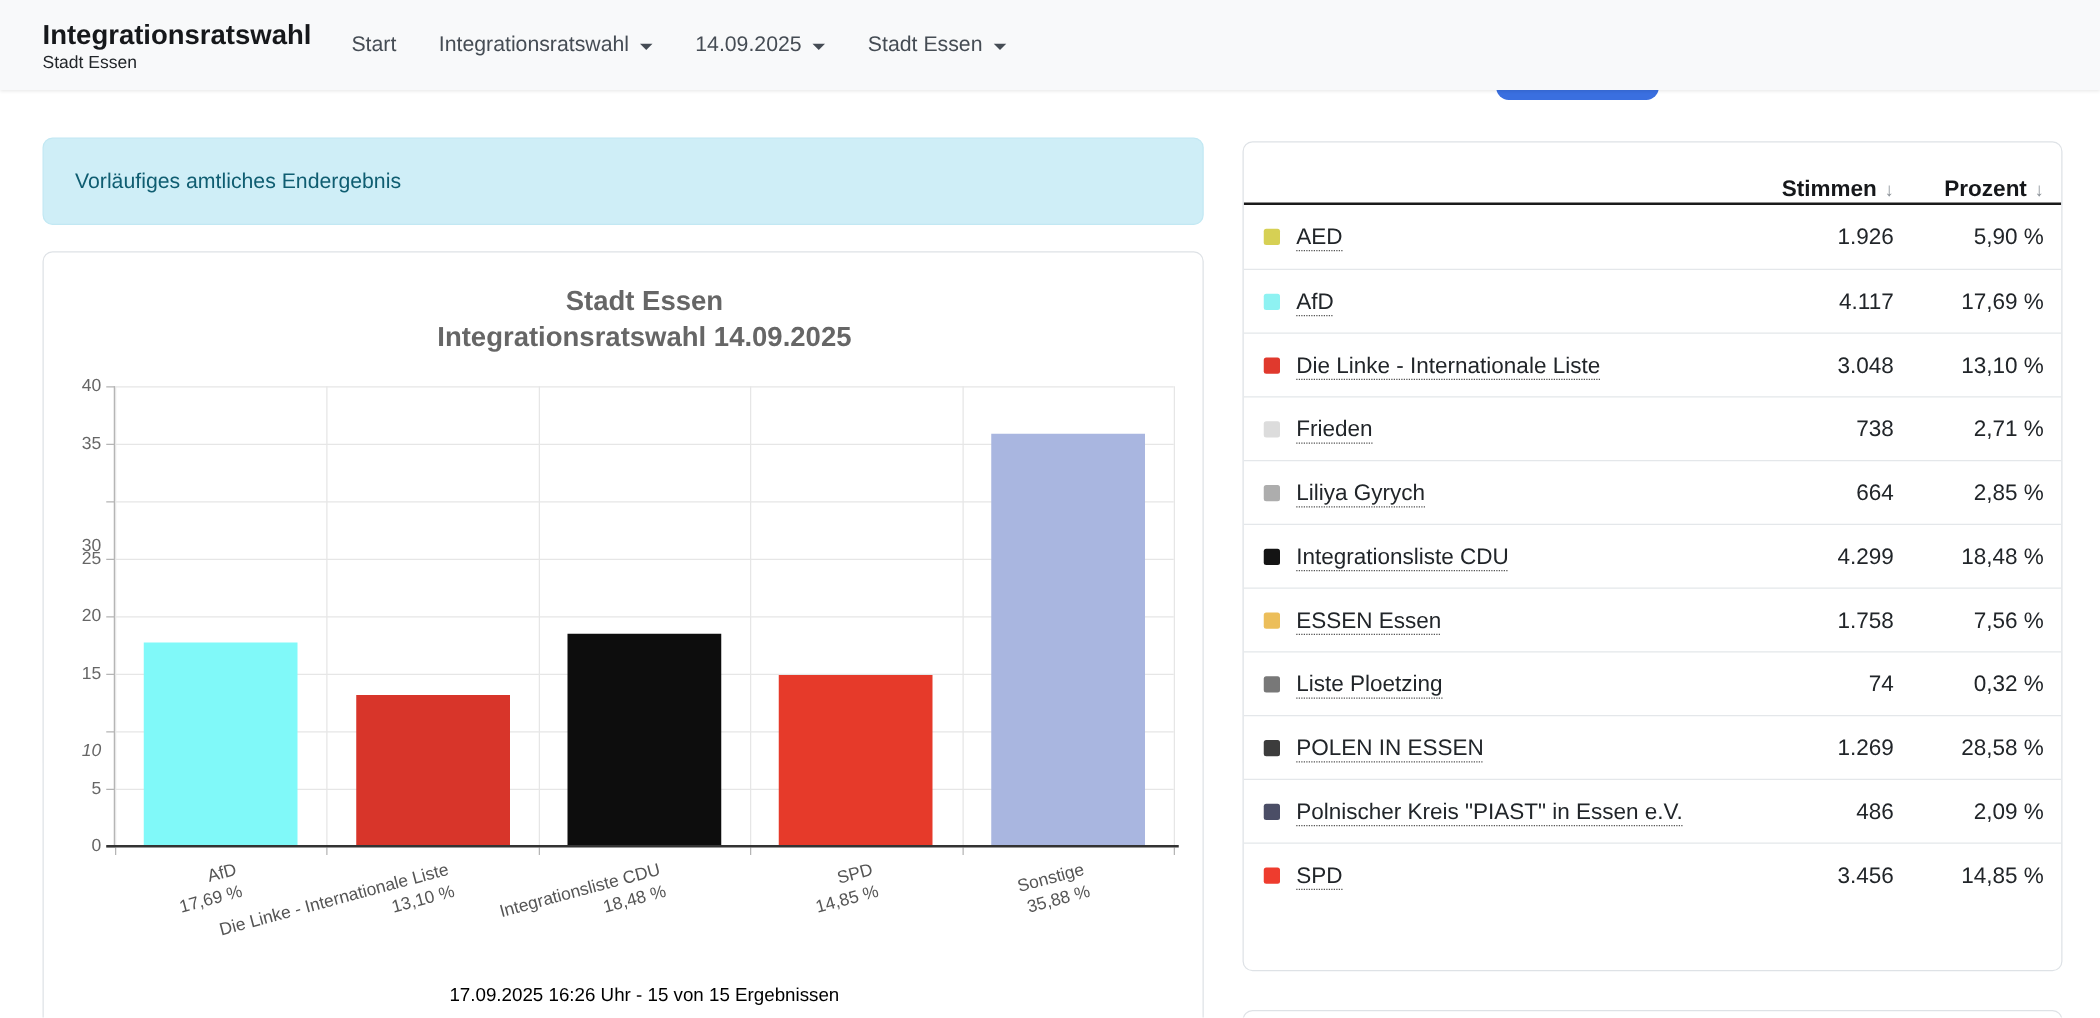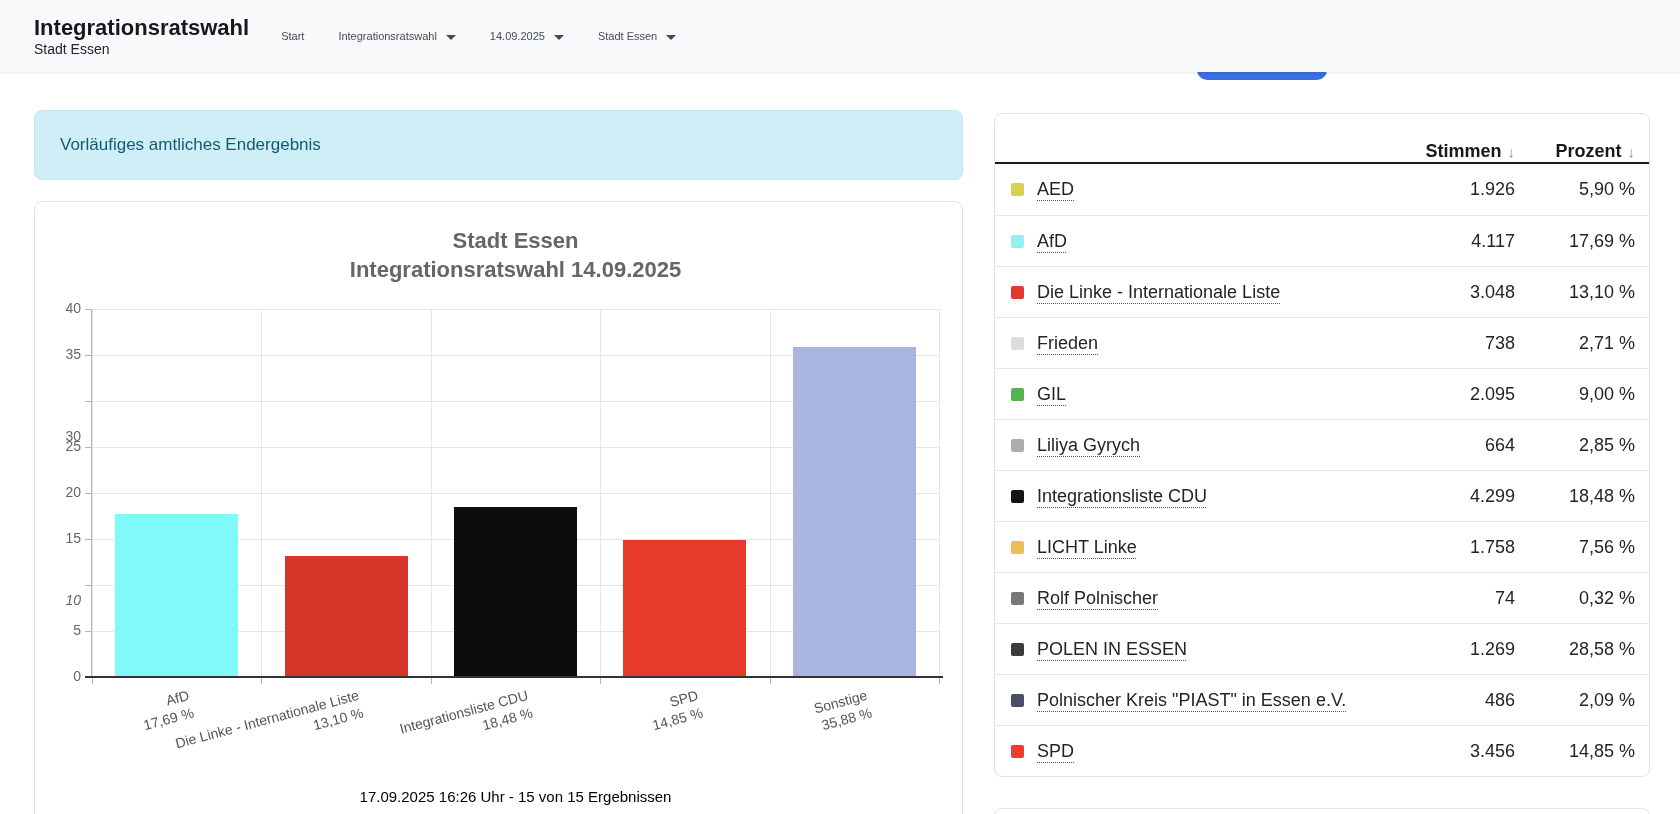--- a/index.html
+++ b/index.html
@@ -6,21 +6,21 @@
   html,body { width:1680px; height:814px; overflow:hidden; background:#fff;
     font-family:"Liberation Sans", sans-serif; position:relative; }
 
   
   .topbar { position:absolute; left:0; top:0; width:1680px; height:72px;
     background:#f8f9fa; z-index:5; display:flex; align-items:center;
     padding-left:34px; box-shadow:0 1px 3px rgba(0,0,0,.10); }
   .brand { margin-right:32px; }
   .brand-title { font-size:22px; font-weight:bold; color:#16181b; line-height:27px; }
   .brand-sub { font-size:14px; color:#212529; line-height:17px; }
-  .nav { display:flex; align-items:center; gap:34px; font-size:11px; color:#454c54; }
+  .nav { display:flex; align-items:center; gap:34px; font-size:17px; color:#454c54; }
   .nav-item { display:flex; align-items:center; cursor:pointer; white-space:nowrap; }
   .caret { width:0; height:0; border-left:5px solid transparent; border-right:5px solid transparent;
     border-top:5px solid #454c54; margin-left:9px; margin-top:3px; }
 
   
   .blue-pill { position:absolute; left:1197px; top:56px; width:130px; height:24px;
     border-radius:10px; background:#3a6fe0; z-index:1; }
 
   
   .alert { position:absolute; left:34px; top:110px; width:929px; height:70px;
@@ -204,46 +204,40 @@
         <span class="td-stimmen">3.048</span>
         <span class="td-prozent">13,10 %</span>
       </div>
       <div class="trow">
         <div class="swatch" style="background: rgb(220, 220, 220);"></div>
         <span class="party-link">Frieden</span>
         <span class="td-stimmen">738</span>
         <span class="td-prozent">2,71 %</span>
       </div>
       <div class="trow">
-        <div class="swatch" style="background: rgb(86, 180, 78);"></div>
-        <span class="party-link">GIL</span>
-        <span class="td-stimmen">2.095</span>
-        <span class="td-prozent">9,00 %</span>
-      </div>
-      <div class="trow">
         <div class="swatch" style="background: rgb(173, 173, 173);"></div>
         <span class="party-link">Liliya Gyrych</span>
         <span class="td-stimmen">664</span>
         <span class="td-prozent">2,85 %</span>
       </div>
       <div class="trow">
         <div class="swatch" style="background: rgb(20, 20, 20);"></div>
         <span class="party-link">Integrationsliste CDU</span>
         <span class="td-stimmen">4.299</span>
         <span class="td-prozent">18,48 %</span>
       </div>
       <div class="trow">
         <div class="swatch" style="background: rgb(236, 190, 90);"></div>
-        <span class="party-link">LICHT Linke</span>
+        <span class="party-link">ESSEN Essen</span>
         <span class="td-stimmen">1.758</span>
         <span class="td-prozent">7,56 %</span>
       </div>
       <div class="trow">
         <div class="swatch" style="background: rgb(120, 120, 120);"></div>
-        <span class="party-link">Rolf Polnischer</span>
+        <span class="party-link">Liste Ploetzing</span>
         <span class="td-stimmen">74</span>
         <span class="td-prozent">0,32 %</span>
       </div>
       <div class="trow">
         <div class="swatch" style="background: rgb(60, 60, 60);"></div>
         <span class="party-link">POLEN IN ESSEN</span>
         <span class="td-stimmen">1.269</span>
         <span class="td-prozent">28,58 %</span>
       </div>
       <div class="trow">

